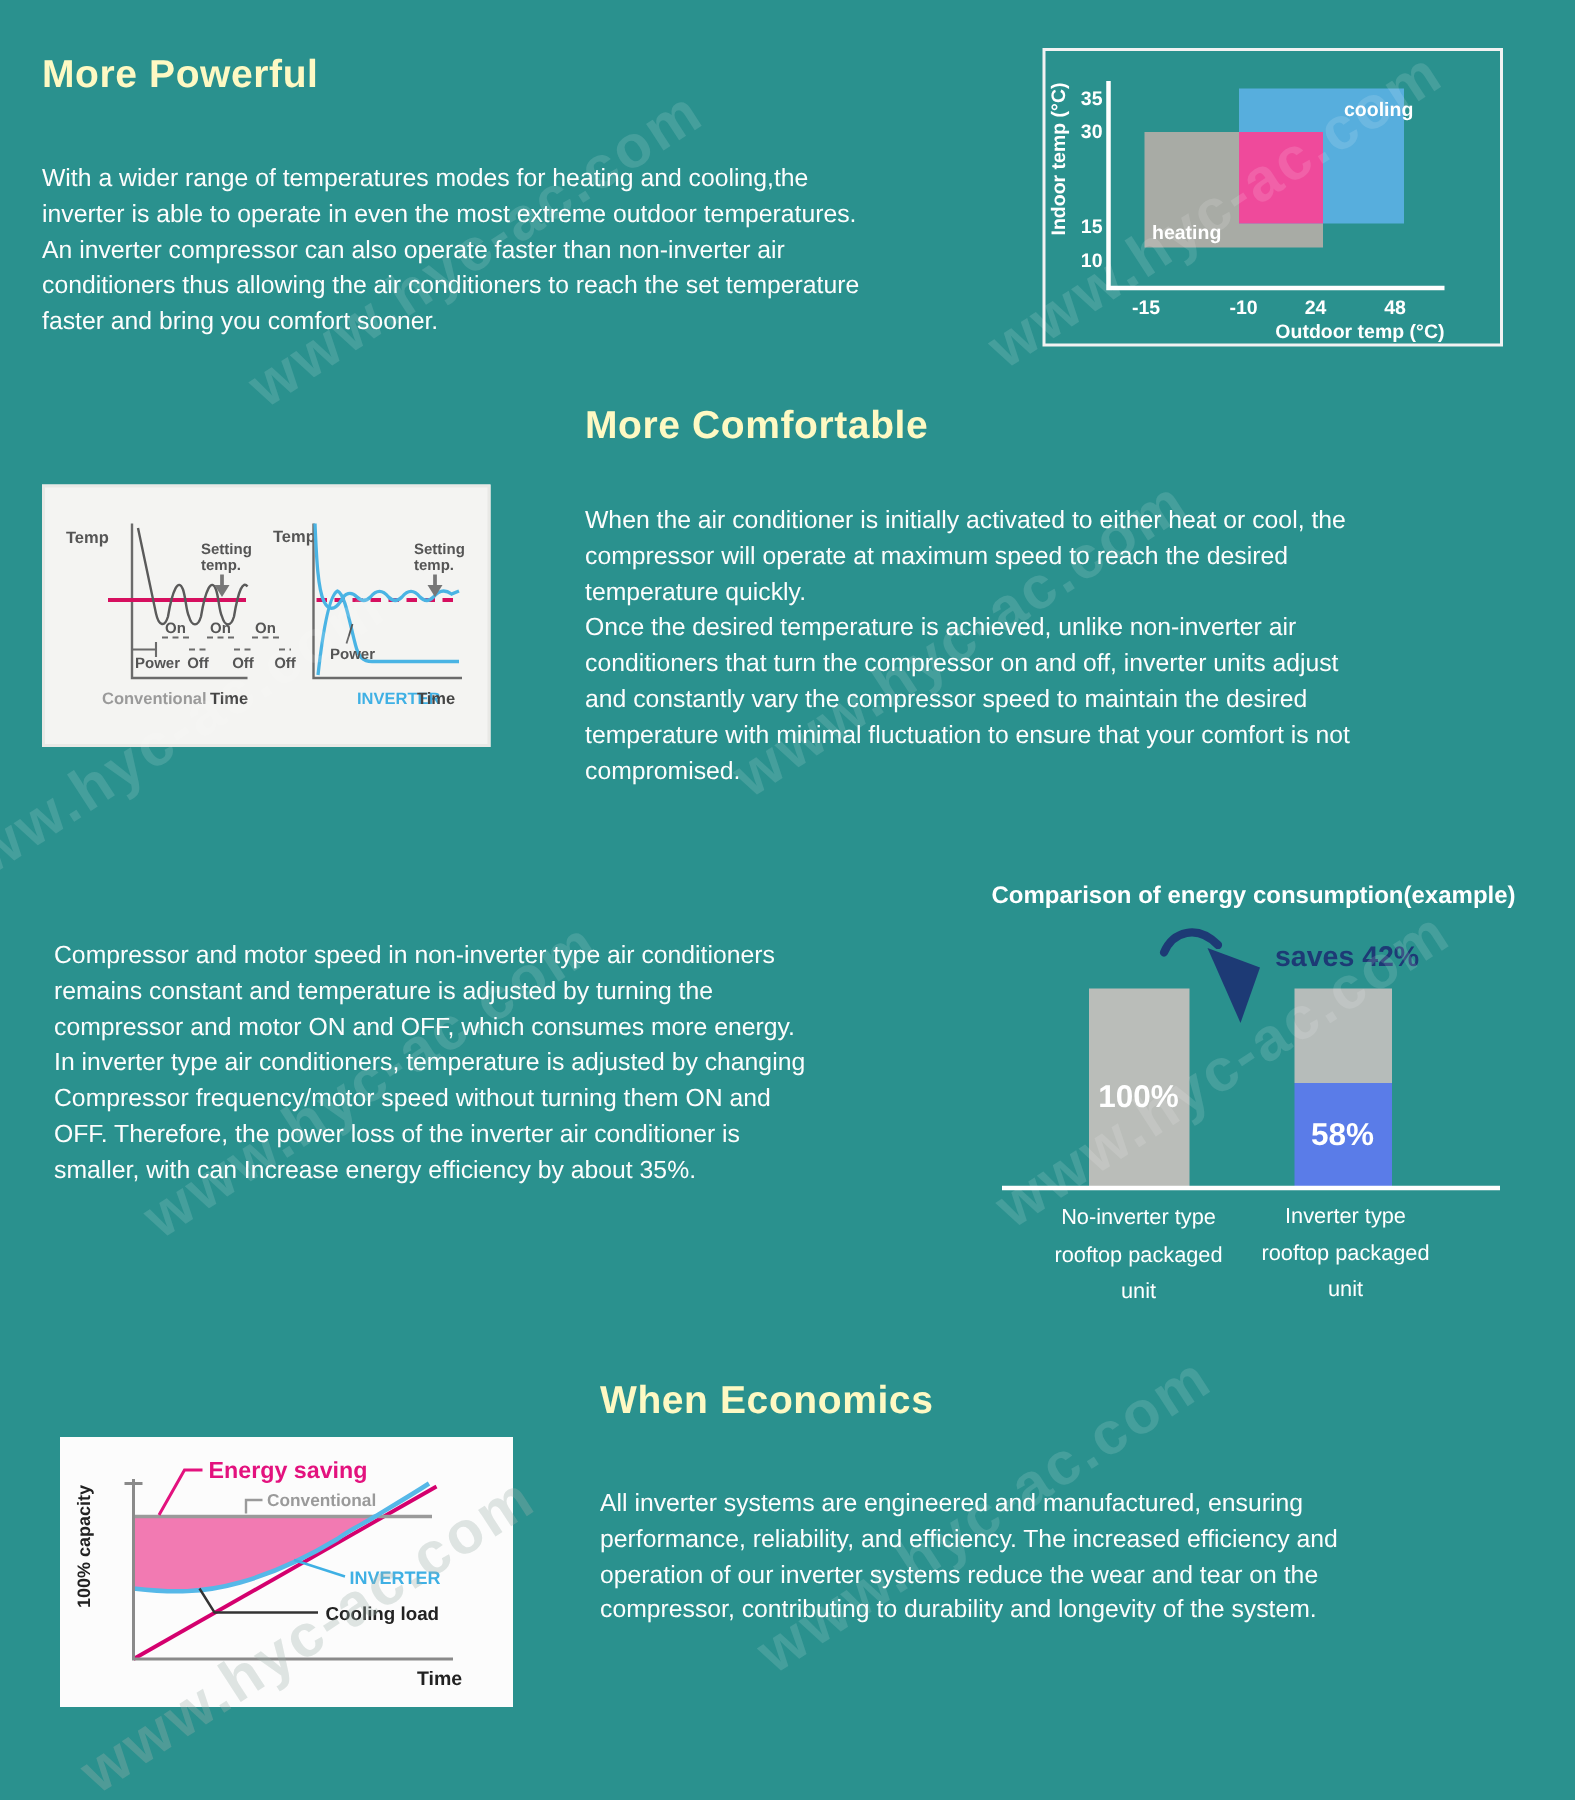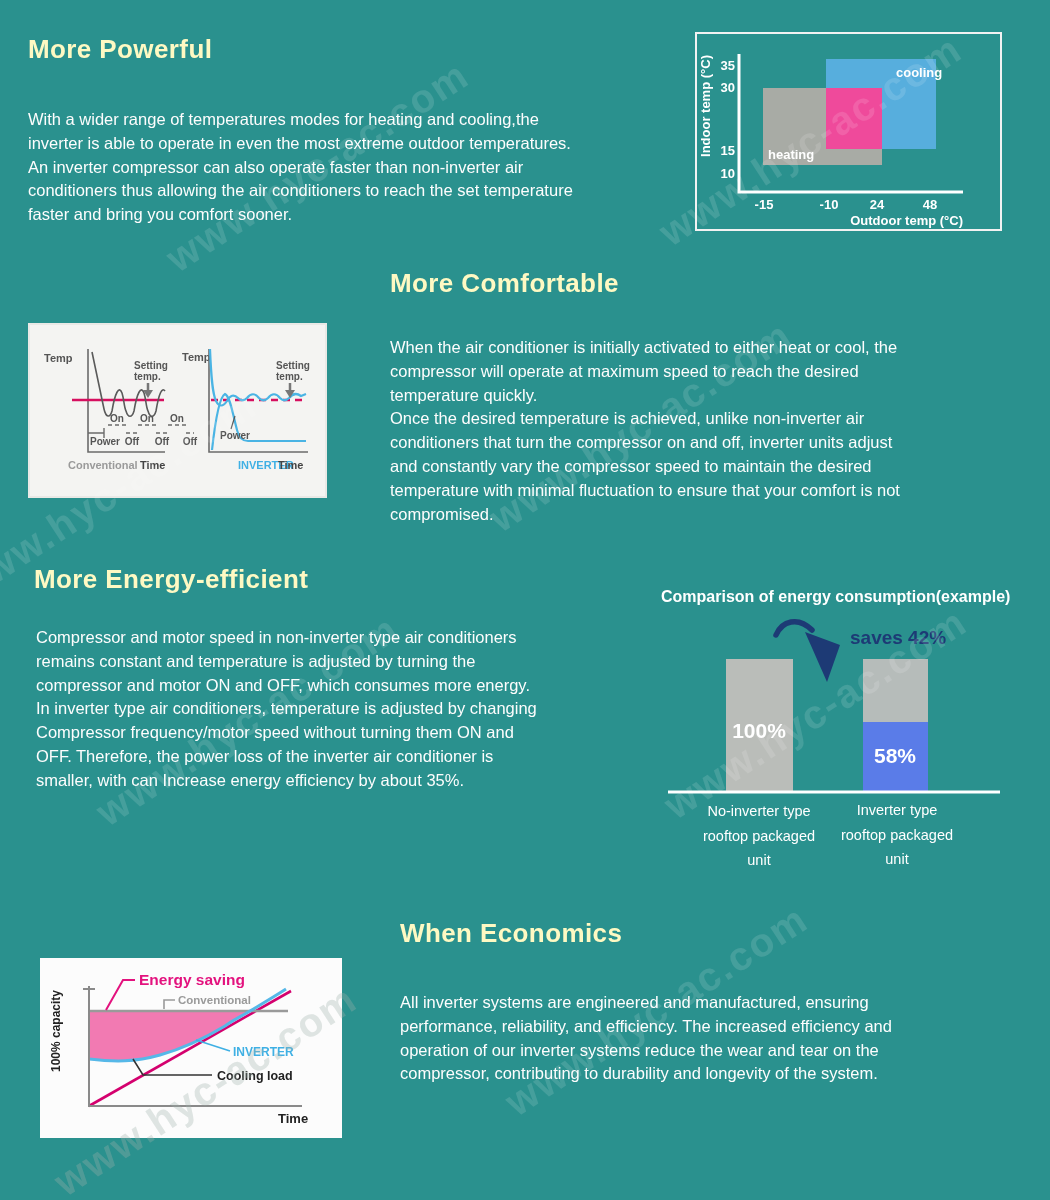--- a/index.html
+++ b/index.html
@@ -105,21 +105,20 @@
       <text x="190" y="114" font-size="10" font-weight="bold" fill="#555">Power</text>
       <text x="246" y="44" font-size="10" font-weight="bold" fill="#555">Setting</text>
       <text x="246" y="55" font-size="10" font-weight="bold" fill="#555">temp.</text>
       <path d="M260 58 V66" stroke="#777" stroke-width="2.5"></path>
       <polygon points="255,65 265,65 260,73" fill="#777"></polygon>
       <text x="208" y="144" font-size="11" font-weight="bold" fill="#3fb0e4">INVERTER</text>
       <text x="248" y="144" font-size="11" font-weight="bold" fill="#444">Time</text>
     </svg>
   </div>
 
-  <h2 class="abs sec-title" style="left:34px; top:564px;">More Energy-efficient</h2>
   <div class="abs sec-body" style="left:36px; top:608px; width:610px;">Compressor and motor speed in non-inverter type air conditioners
 remains constant and temperature is adjusted by turning the
 compressor and motor ON and OFF, which consumes more energy.
 In inverter type air conditioners, temperature is adjusted by changing
 Compressor frequency/motor speed without turning them ON and
 OFF. Therefore, the power loss of the inverter air conditioner is
 smaller, with can Increase energy efficiency by about 35%.</div>
 
   <div class="abs" style="left:660px; top:585px; width:360px; height:292px;">
     <svg width="360" height="292" viewBox="0 0 360 292">

